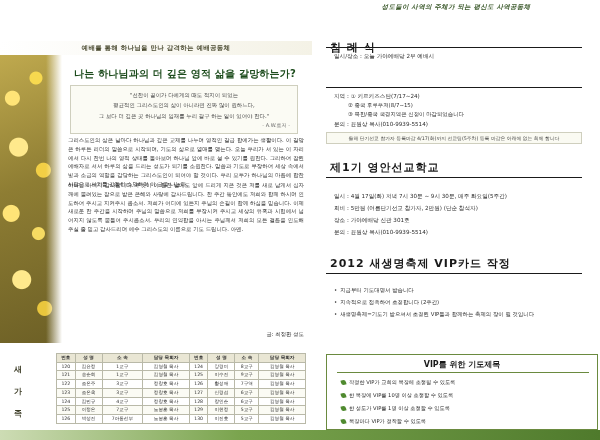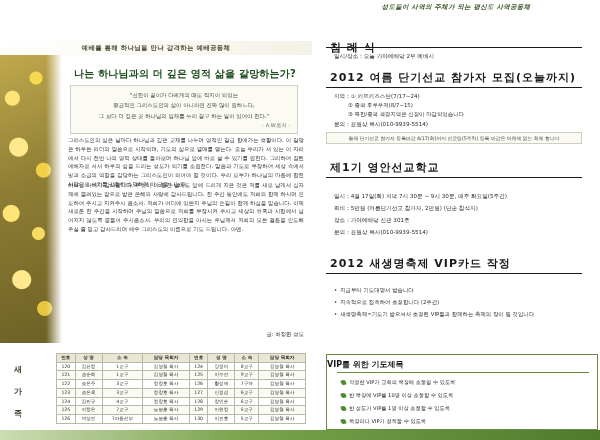--- a/index.html
+++ b/index.html
@@ -99,21 +99,21 @@
   }
   .bullet{position:absolute;left:22px;font-size:5.4px;color:#2b2b2b;line-height:1.55;}
   .bullet::before{content:"•";margin-right:3px;color:#2b2b2b;}
 
   
   .pray-box{
     position:absolute;left:14px;top:354px;width:272px;height:76px;
     border:1px solid #6a8a3f;box-sizing:border-box;background:#ffffff;
   }
   .pray-title{
-    position:absolute;left:0;top:4px;width:100%;text-align:left;
+    position:absolute;left:0;top:4px;width:100%;text-align:center;
     font-size:8px;font-weight:bold;color:#1a1a1a;
   }
   .pray-sep{position:absolute;left:10px;top:17px;width:252px;height:1px;background:#6a8a3f;}
   .pray-item{
     position:absolute;left:14px;font-size:5.2px;color:#222;line-height:1.4;
   }
   .leaf{
     display:inline-block;width:5px;height:5px;margin-right:3px;
     background:#4f8a2f;border-radius:0 60% 0 60%;transform:rotate(-15deg);
     vertical-align:-1px;
@@ -248,21 +248,20 @@
   </div>
 
   <div class="right-col">
 
     <div class="hdr hdr-right">성도들이 사역의 주체가 되는 평신도 사역공동체</div>
 
     <div class="r-title" style="top:40px;">침 례 식</div>
     <div class="r-rule" style="top:47px;"></div>
     <div class="r-line" style="top:52px;">일시/장소 : 오늘 가야예배당 2부 예배시</div>
 
-    <div class="r-title" style="top:70px;">2012 여름 단기선교 참가자 모집(오늘까지)</div>
     <div class="r-rule" style="top:87px;"></div>
     <div class="r-line" style="top:92px;">지역 : ① 키르키즈스탄(7/17~24)</div>
     <div class="r-sub" style="top:101px;">② 중국 후루우저(8/7~15)</div>
     <div class="r-sub" style="top:110px;">③ 북한/중국 국경지역은 신청이 마감되었습니다</div>
     <div class="r-line" style="top:120px;">문의 : 윤원상 목사(010-9939-5514)</div>
     <div class="r-note" style="top:132px;">올해 단기선교 참가자 등록마감 4/17(화)까지 선교팀(5주차) 등록 마감은 아래에 없는 회에 합니다</div>
 
     <div class="r-title" style="top:160px;">제1기 영안선교학교</div>
     <div class="r-rule" style="top:177px;"></div>
     <div class="r-line" style="top:192px;">일시 : 4월 17일(화) 저녁 7시 30분 ~ 9시 30분, 매주 화요일(5주간)</div>

